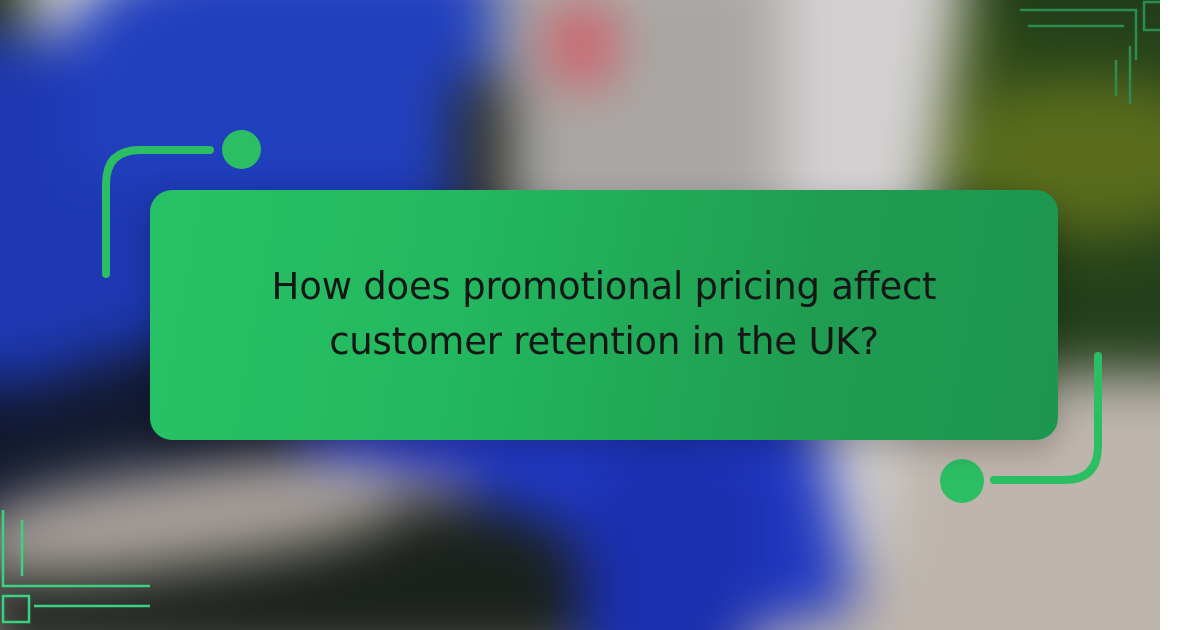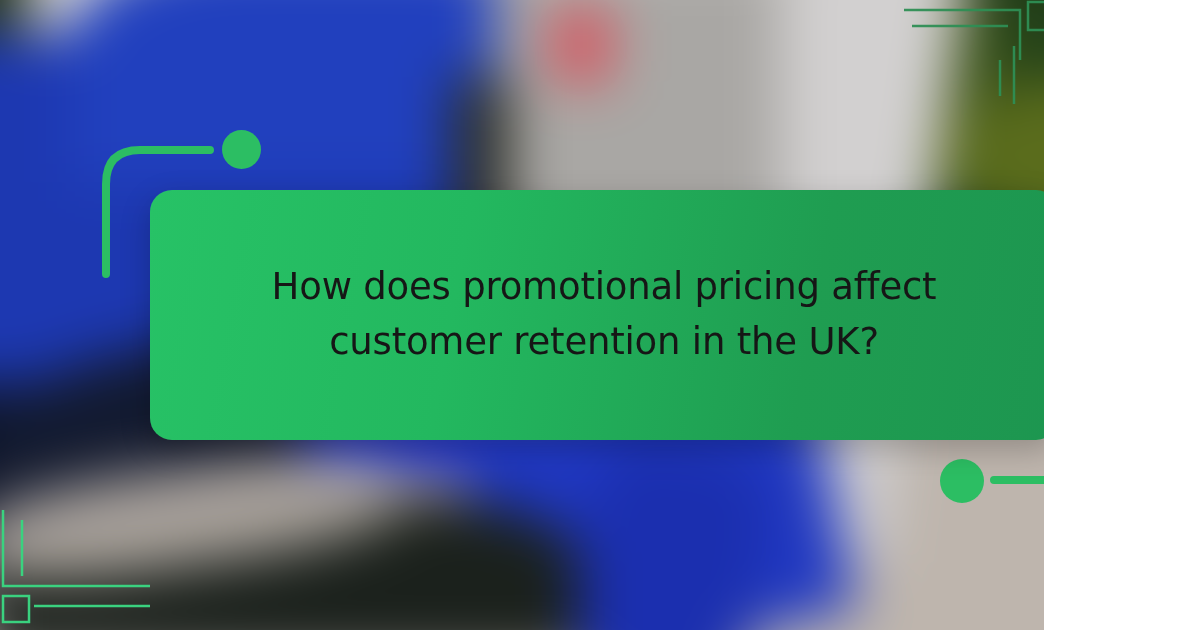--- a/index.html
+++ b/index.html
@@ -6,21 +6,21 @@
 
   html, body {
     width: 1200px;
     height: 630px;
     overflow: hidden;
     font-family: "DejaVu Sans", sans-serif;
   }
 
   #stage {
     position: relative;
-    width: 1044px;
+    width: 1160px;
     height: 630px;
     overflow: hidden;
     background: #e5e5e5;
   }
 
   
   #photo {
     position: absolute;
     left: -60px; top: -60px;
     width: 1320px; height: 750px;

